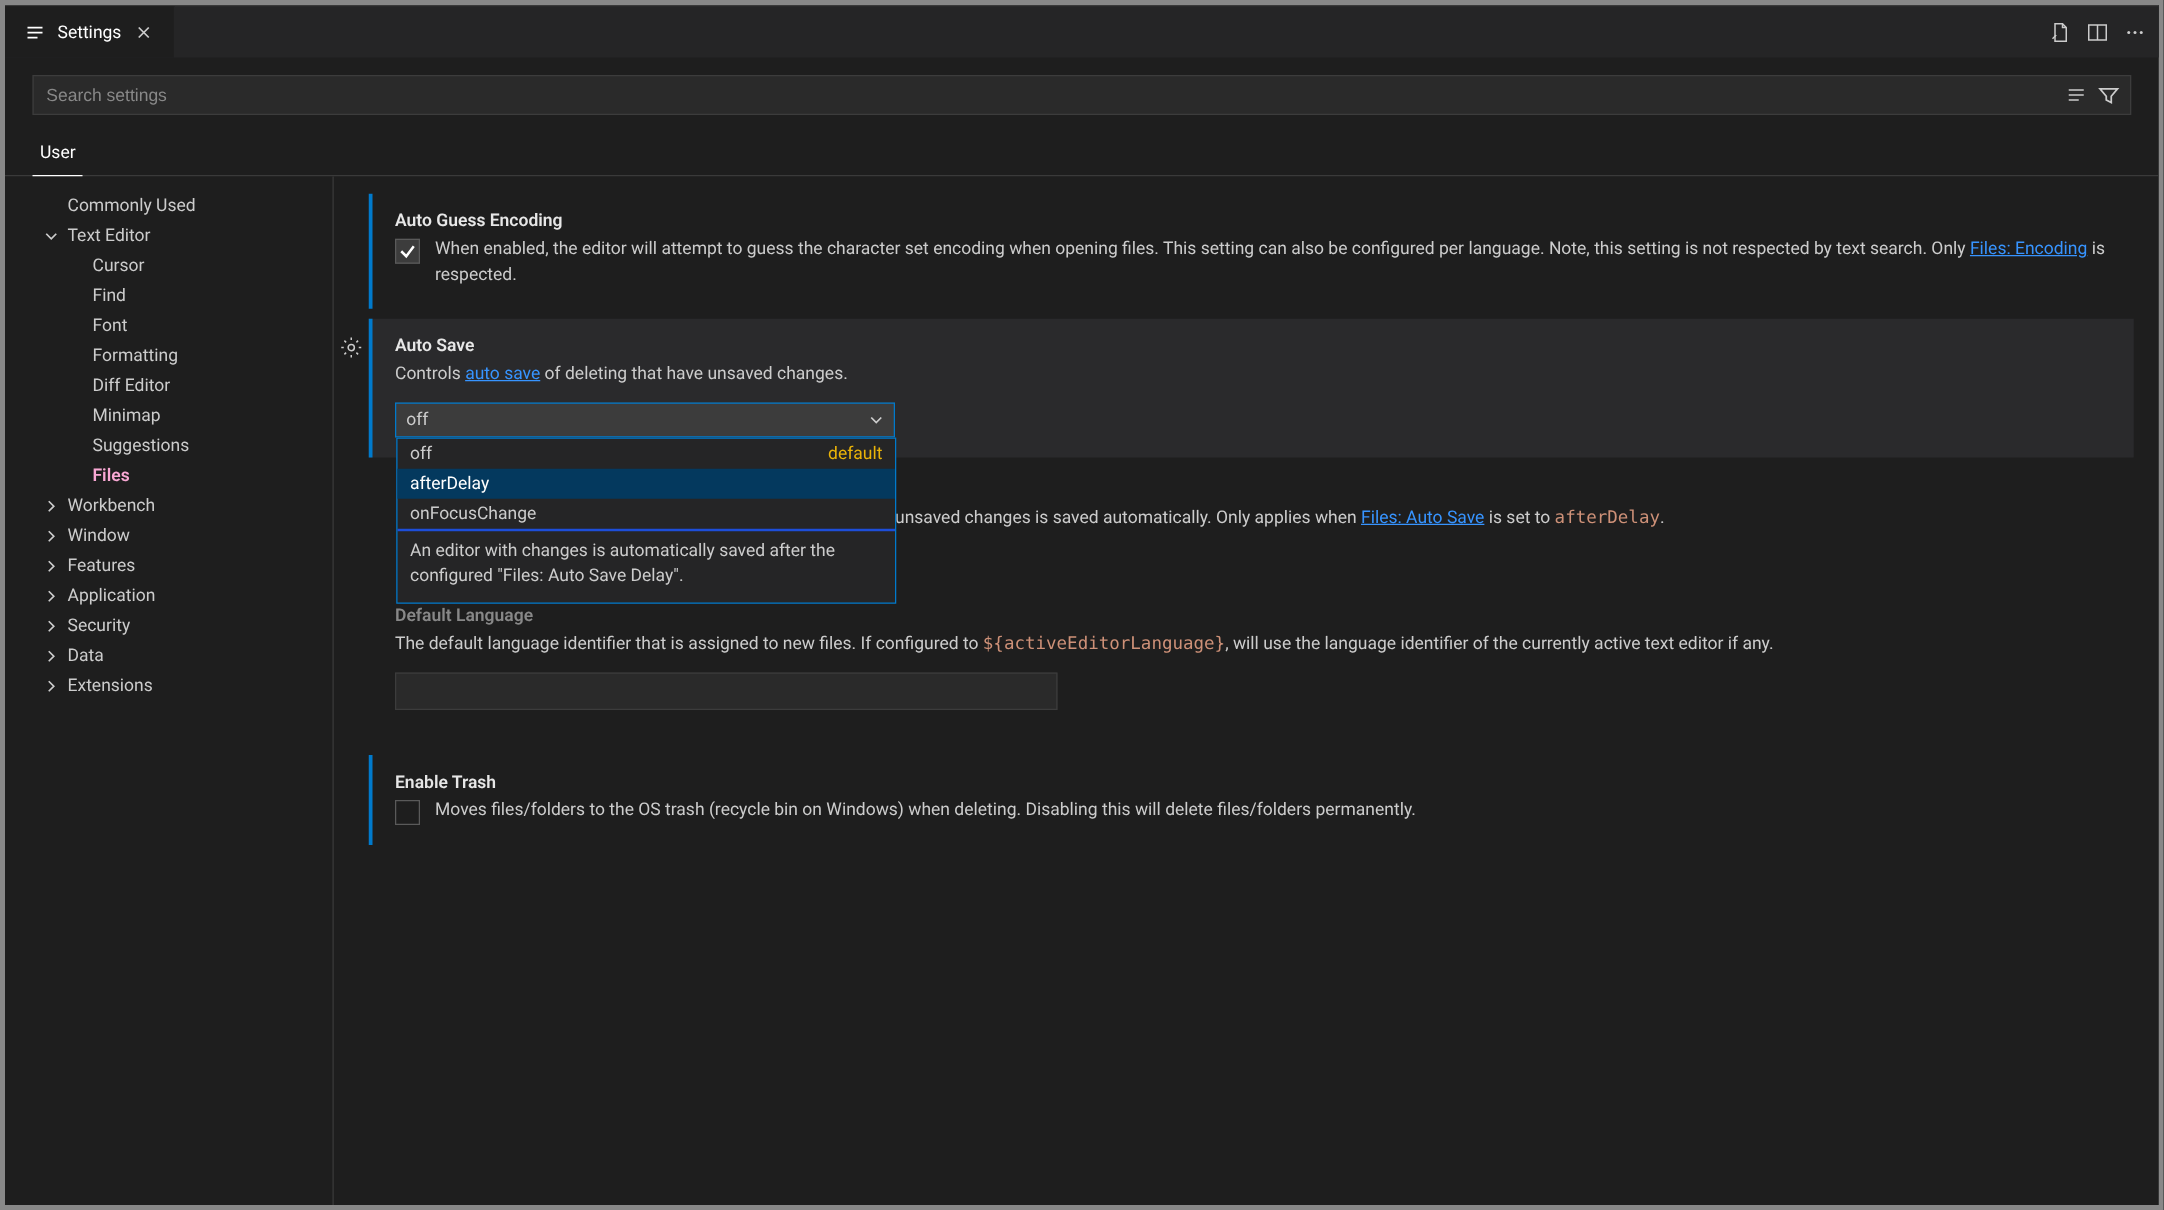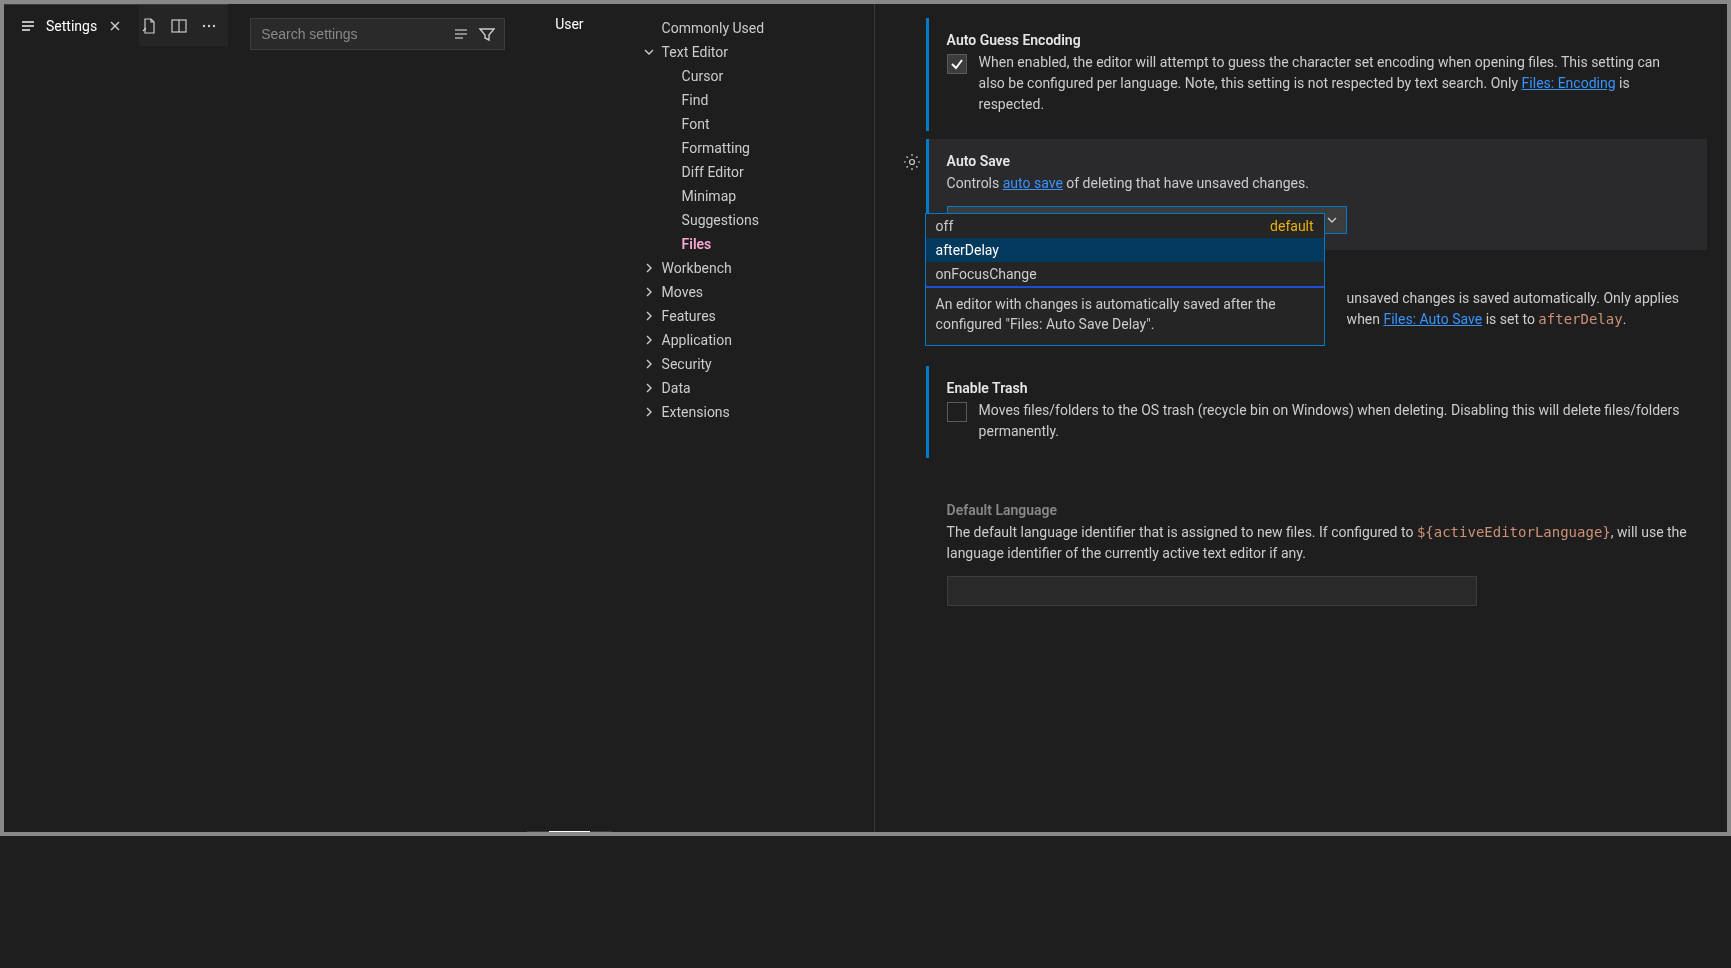--- a/index.html
+++ b/index.html
@@ -7,25 +7,25 @@
   body {
     background: #1e1e1e;
     color: #cccccc;
     font-family: -apple-system, BlinkMacSystemFont, "Segoe UI", Roboto, sans-serif;
     font-size: 13px;
     overflow: hidden;
   }
   .app-frame {
     border: 4px solid #888;
     width: 1731px;
-    height: 836px;
+    height: 968px;
     position: relative;
     background: #1e1e1e;
     display: flex;
-    flex-direction: row;
+    flex-direction: column;
   }
   
   .tabbar {
     height: 42px;
     background: #252526;
     display: flex;
     align-items: stretch;
     border-top: 1px solid #3a3a3a;
   }
   .tab {
@@ -122,21 +122,20 @@
   }
   .settings-body {
     padding: 0 0 40px 28px;
   }
 
   .setting-block {
     position: relative;
     border-left: 3px solid transparent;
     padding: 14px 20px 16px 18px;
     margin-bottom: 8px;
-    margin-left: 23px;
   }
   .setting-block.modified {
     border-left-color: #007acc;
   }
   .setting-block.highlight {
     background: #2a2a2c;
     border-left-color: #007acc;
   }
   .setting-title {
     font-weight: 600;
@@ -353,21 +352,21 @@
             </svg>
           </span>
         <span>Workbench</span>
       </div>
       <div class="tree-item">
         <span class="tree-arrow">
             <svg width="12" height="12" viewBox="0 0 12 12" fill="none" stroke="currentColor" stroke-width="1.4">
               <polyline points="4,2 8,6 4,10"></polyline>
             </svg>
           </span>
-        <span>Moves</span>
+        <span>Window</span>
       </div>
       <div class="tree-item">
         <span class="tree-arrow">
             <svg width="12" height="12" viewBox="0 0 12 12" fill="none" stroke="currentColor" stroke-width="1.4">
               <polyline points="4,2 8,6 4,10"></polyline>
             </svg>
           </span>
         <span>Features</span>
       </div>
       <div class="tree-item">
@@ -441,36 +440,36 @@
             </span>
           </div>
         </div>
 
         <div class="setting-block" style="padding-top:30px;">
           <div class="setting-desc" style="padding-left:400px;">
             <span>unsaved changes is saved automatically. Only applies when </span><a class="link">Files: Auto Save</a><span> is set to </span><span class="mono">afterDelay</span><span>.</span>
           </div>
         </div>
 
+        <div class="setting-block" style="margin-top:30px;">
+          <div class="setting-title" style="color:#888;">Default Language</div>
+          <div class="setting-desc">
+            <span>The default language identifier that is assigned to new files. If configured to </span><span class="mono">${activeEditorLanguage}</span><span>, will use the language identifier of the currently active text editor if any.</span>
+          </div>
+          <input class="text-input" value="" style="">
+        </div>
+
         <div class="setting-block modified" style="margin-top:20px;">
           <div class="setting-title">Enable Trash</div>
           <div class="check-row">
             <div class="checkbox empty"></div>
             <div class="setting-desc">Moves files/folders to the OS trash (recycle bin on Windows) when deleting. Disabling this will delete files/folders permanently.</div>
           </div>
         </div>
 
-        <div class="setting-block" style="margin-top:30px;">
-          <div class="setting-title" style="color:#888;">Default Language</div>
-          <div class="setting-desc">
-            <span>The default language identifier that is assigned to new files. If configured to </span><span class="mono">${activeEditorLanguage}</span><span>, will use the language identifier of the currently active text editor if any.</span>
-          </div>
-          <input class="text-input" value="" style="">
-        </div>
-
       </div>
 
       <div class="dropdown-popup" id="dropdown-popup" style="left: 50px; top: 209px; width: 400px;">
         <div class="dropdown-options">
           <div class="dropdown-option">
             <span>off</span>
             <span class="default-tag">default</span>
           </div>
           <div class="dropdown-option selected">
             <span>afterDelay</span>

